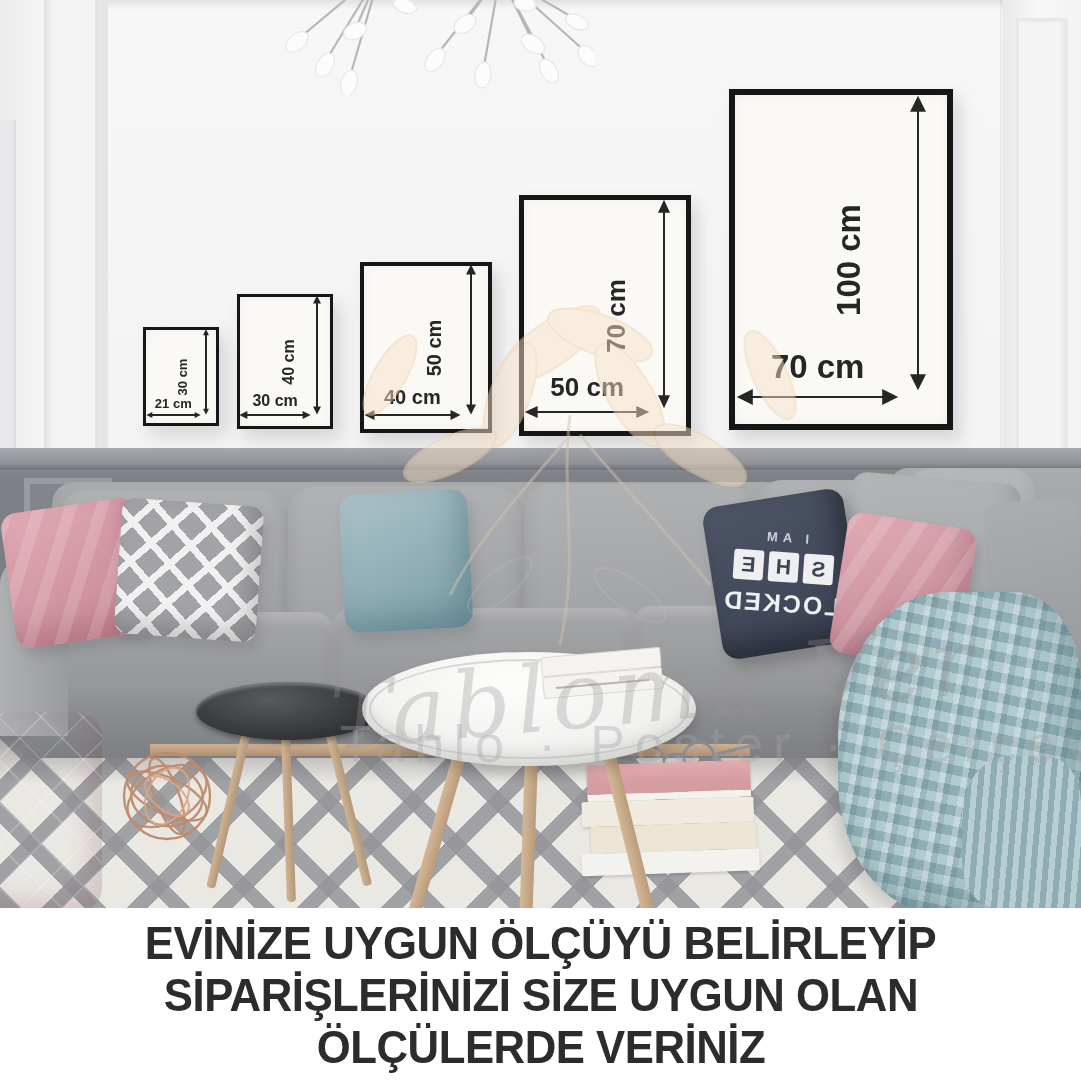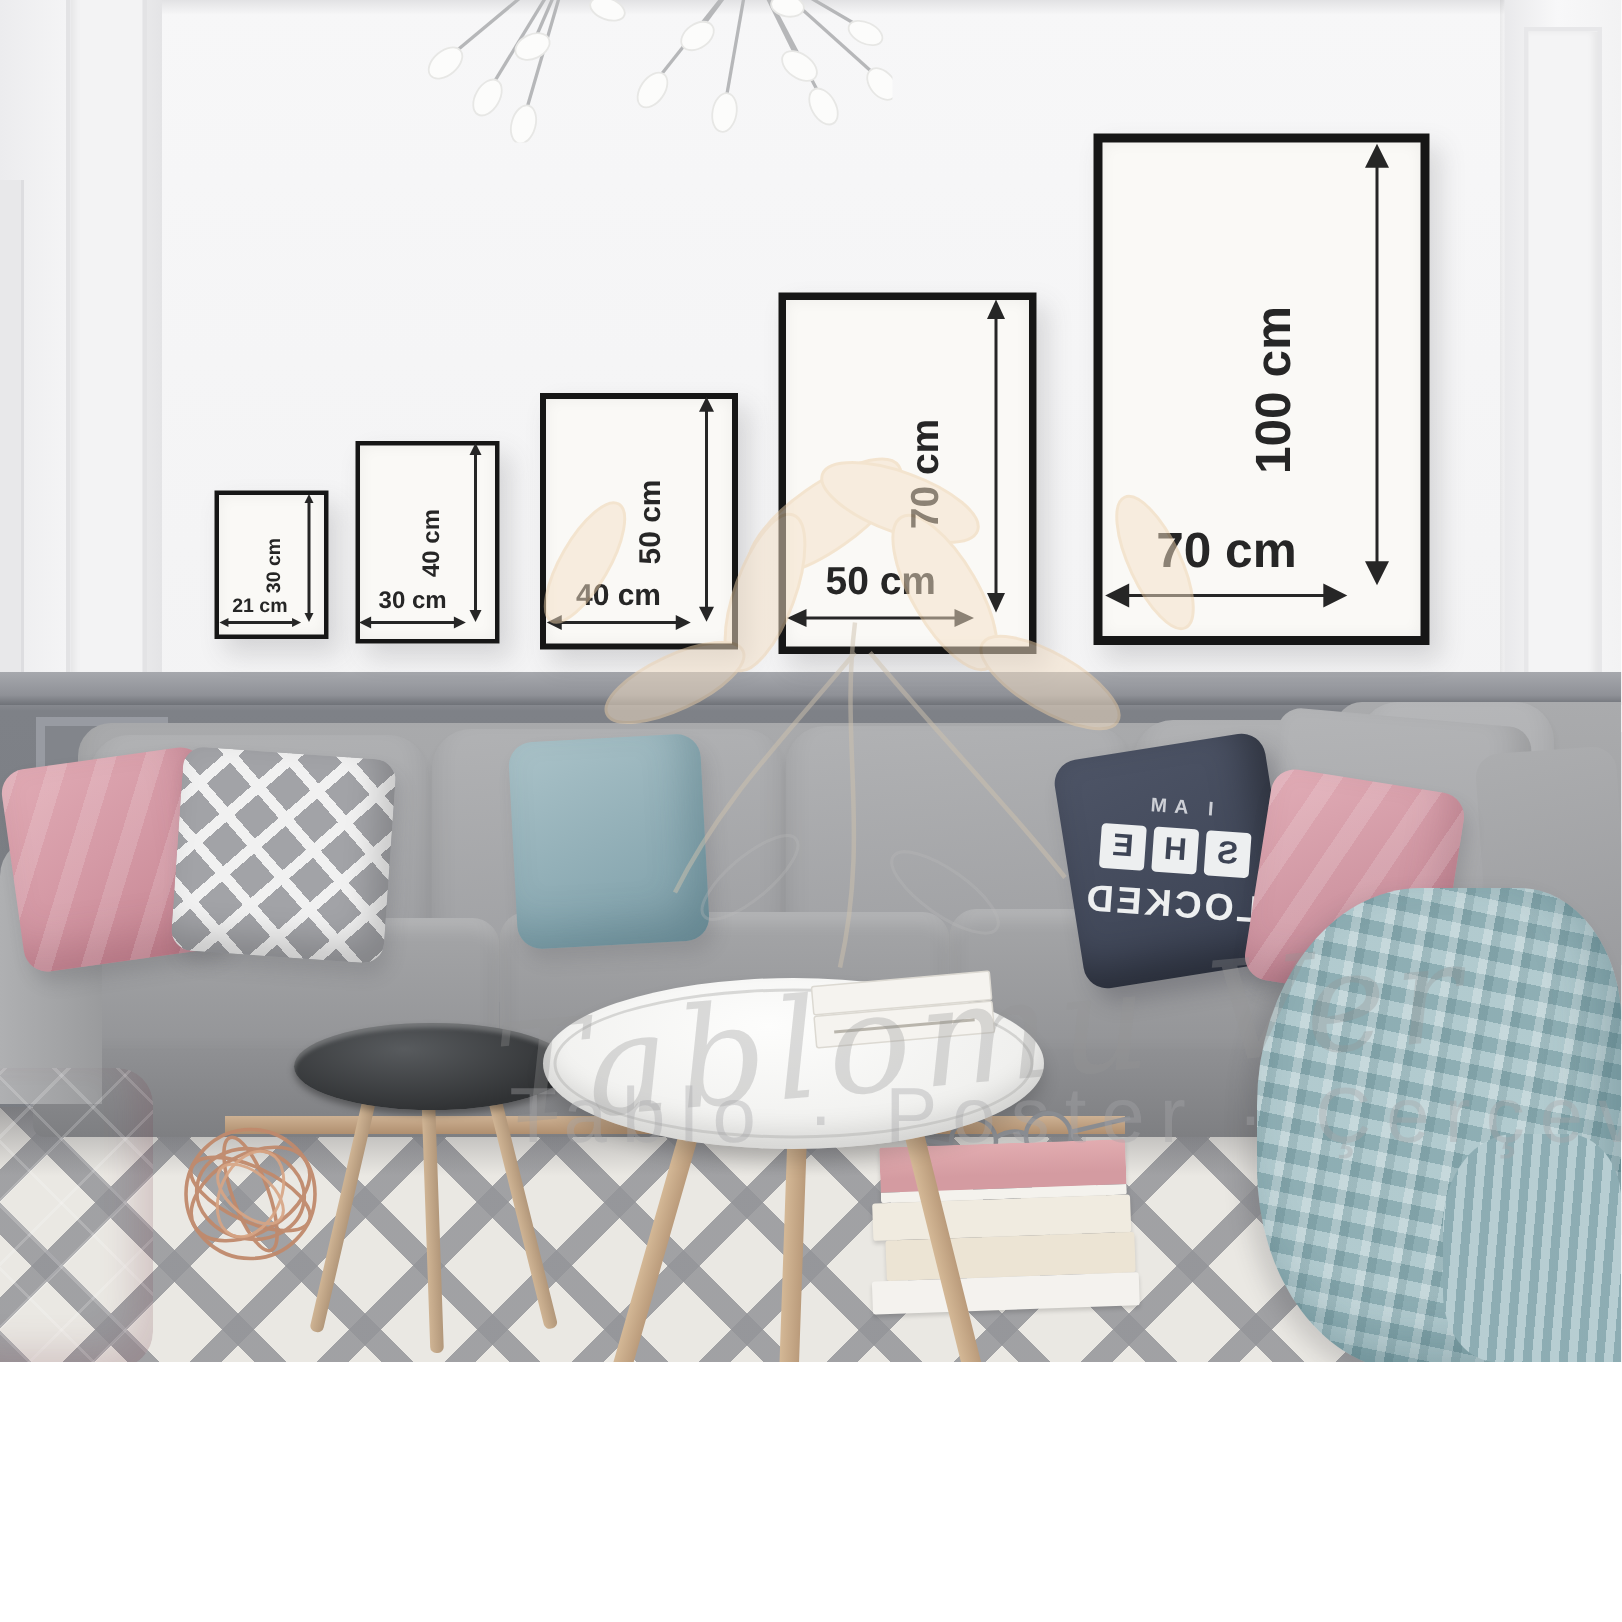--- a/index.html
+++ b/index.html
@@ -395,14 +395,19 @@
         <g fill="none" stroke="#bdbdbd" stroke-width="2" opacity=".6">
           <ellipse cx="200" cy="330" rx="40" ry="14" transform="rotate(-40 200 330)"></ellipse>
           <ellipse cx="330" cy="340" rx="42" ry="15" transform="rotate(35 330 340)"></ellipse>
         </g>
       </g>
     </svg>
     <div class="wm-script">Tablomu Ver</div>
     <div class="wm-cats">Tablo · Poster · Çerçeve</div>
   </div>
 
+  <div class="caption">
+    <div class="cap-line">EVİNİZE UYGUN ÖLÇÜYÜ BELİRLEYİP</div>
+    <div class="cap-line">SİPARİŞLERİNİZİ SİZE UYGUN OLAN</div>
+    <div class="cap-line">ÖLÇÜLERDE VERİNİZ</div>
+  </div>
 
 </div>
 
 </body></html>

